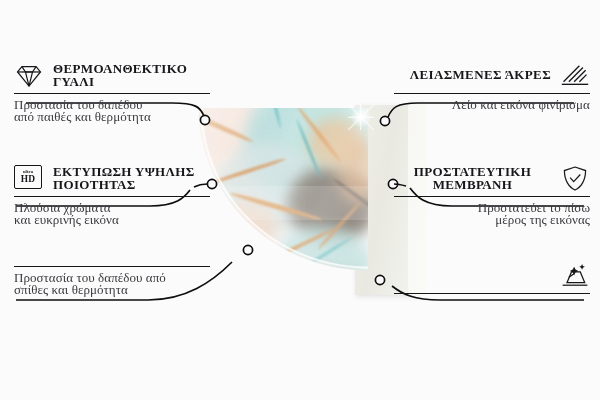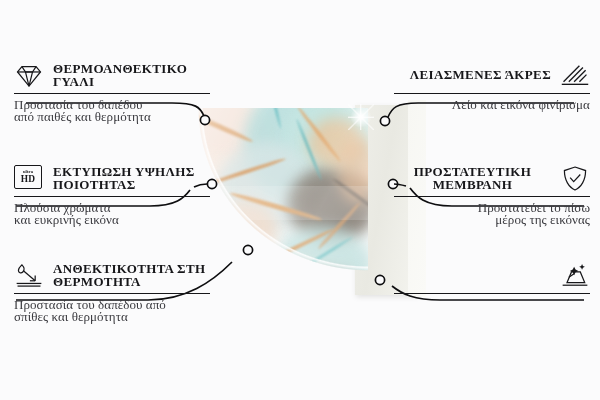--- a/index.html
+++ b/index.html
@@ -200,33 +200,20 @@
           <span class="h">HD</span>
         </span>
       </span>
       <span class="ftitle">ΕΚΤΥΠΩΣΗ ΥΨΗΛΗΣ ΠΟΙΟΤΗΤΑΣ</span>
     </div>
     <div class="rule"></div>
     <div class="fsub">Πλούσια χρώματα<br>και ευκρινής εικόνα</div>
   </div>
 
   <div class="feat left" style="top:262px;">
-    <div class="headrow">
-      <span class="ficon">
-        <svg viewBox="0 0 34 30" width="30" height="27" fill="none" stroke="#17171a" stroke-width="1.4">
-          <path d="M9,3 C12,6 12,9 10,11 C8,13 5,12 5,9 C5,6.5 7,5 9,3 Z"></path>
-          <path d="M11,10 L24,21"></path>
-            <path d="M24,21 L24,15"></path>
-            <path d="M24,21 L18,21"></path>
-          <path d="M3,24 H31"></path>
-            <path d="M4,27 H30"></path>
-        </svg>
-      </span>
-      <span class="ftitle">ΑΝΘΕΚΤΙΚΟΤΗΤΑ ΣΤΗ ΘΕΡΜΟΤΗΤΑ</span>
-    </div>
     <div class="rule"></div>
     <div class="fsub">Προστασία του δαπέδου από<br>σπίθες και θερμότητα</div>
   </div>
 
   <div class="feat right" style="top:62px;">
     <div class="headrow">
       <span class="ficon">
         <svg viewBox="0 0 34 30" width="30" height="27" fill="none" stroke="#17171a" stroke-width="1.5">
           <path d="M4,22 L22,4"></path>
             <path d="M10,22 L26,6"></path>

